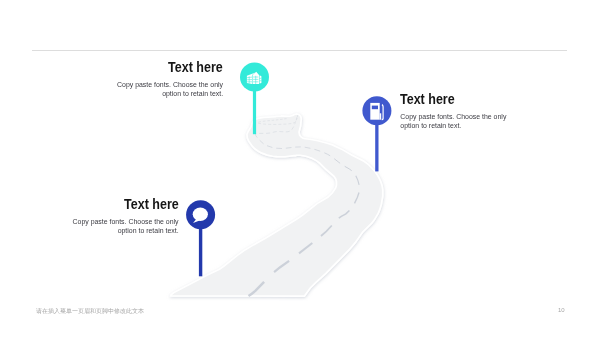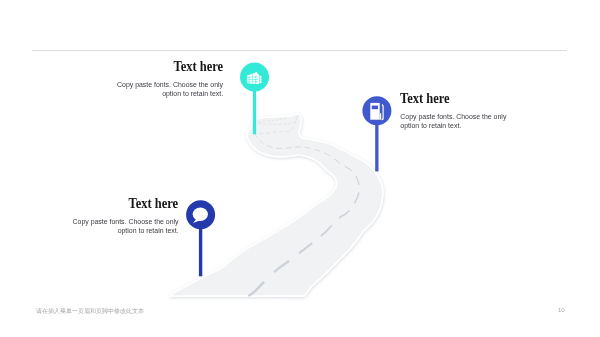--- a/index.html
+++ b/index.html
@@ -1,21 +1,21 @@
 <!DOCTYPE html>
 <html><head>
 <meta charset="utf-8">
 <style>
   html,body{margin:0;padding:0;}
   body{width:600px;height:337px;background:#ffffff;font-family:"Liberation Sans",sans-serif;overflow:hidden;}
   .slide{position:relative;width:600px;height:337px;background:#fff;overflow:hidden;}
   .divider{position:absolute;left:32px;top:50px;width:535px;height:1px;background:#dddddd;}
   .layer{position:absolute;left:0;top:0;width:600px;height:337px;}
   .tb{position:absolute;}
-  .tb .title{font-size:13.9px;font-weight:bold;color:#161616;letter-spacing:0px;font-family:Liberation Serif, serif;}
+  .tb .title{font-size:13.9px;font-weight:bold;color:#161616;letter-spacing:0px;}
   .tb .title span{display:inline-block;transform:scaleX(0.9);transform-origin:right center;}
   .t-left .title span{transform-origin:left center;}
   .tb .body{font-size:6.95px;color:#3b3b42;line-height:9.0px;margin-top:4.6px;}
   .t-right{text-align:right;}
   .t-left{text-align:left;}
   .footer{position:absolute;left:36px;top:307px;font-size:6px;color:#a6a6a6;}
   .pageno{position:absolute;left:558px;top:307px;font-size:6px;color:#a6a6a6;}
 </style>
 </head>
 <body>

